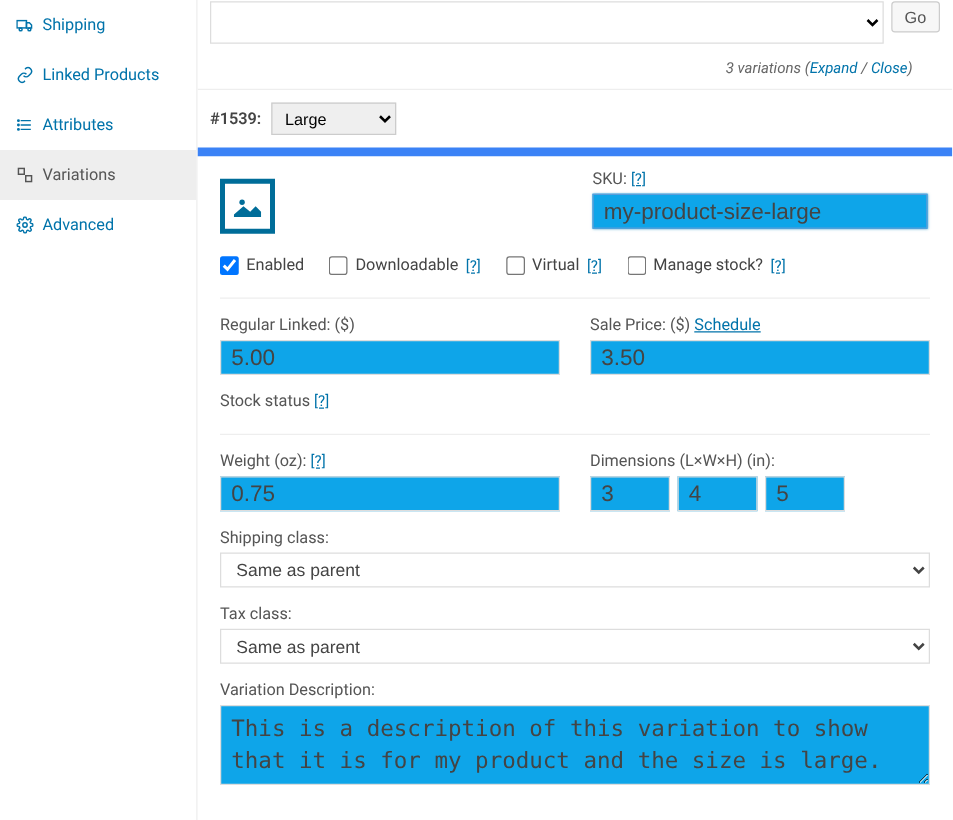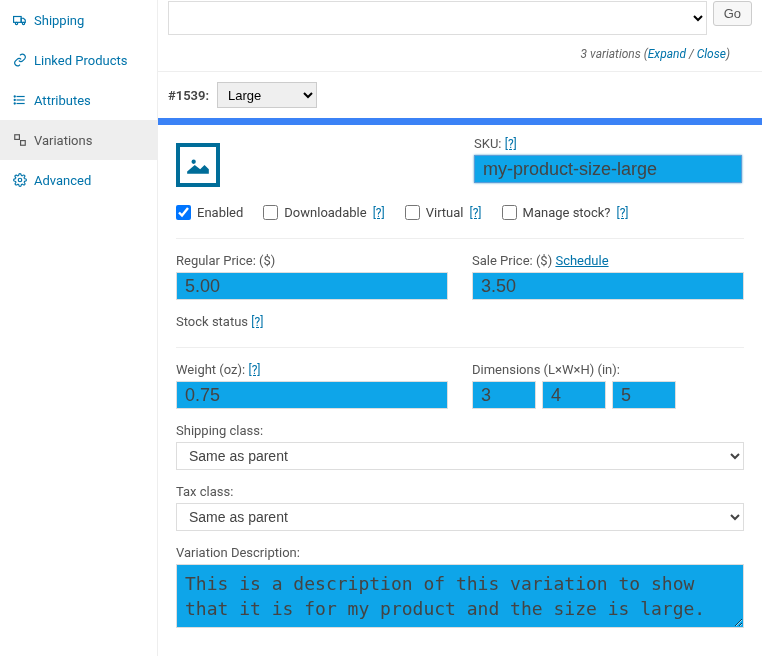--- a/index.html
+++ b/index.html
@@ -315,21 +315,21 @@
         <input type="checkbox" style="">
         <span>Manage stock?</span>
         <a href="#" class="help">[?]</a>
       </label>
     </div>
 
     <hr class="sep">
 
     <div class="grid2">
       <div>
-        <span class="field-label">Regular Price: ($)</span>
+        <span class="field-label">Regular Linked: ($)</span>
         <input class="input" value="5.00" style="">
       </div>
       <div>
         <span class="field-label">
           <span>Sale Price: ($) </span><a href="#">Schedule</a>
         </span>
         <input class="input" value="3.50" style="">
       </div>
     </div>
 

